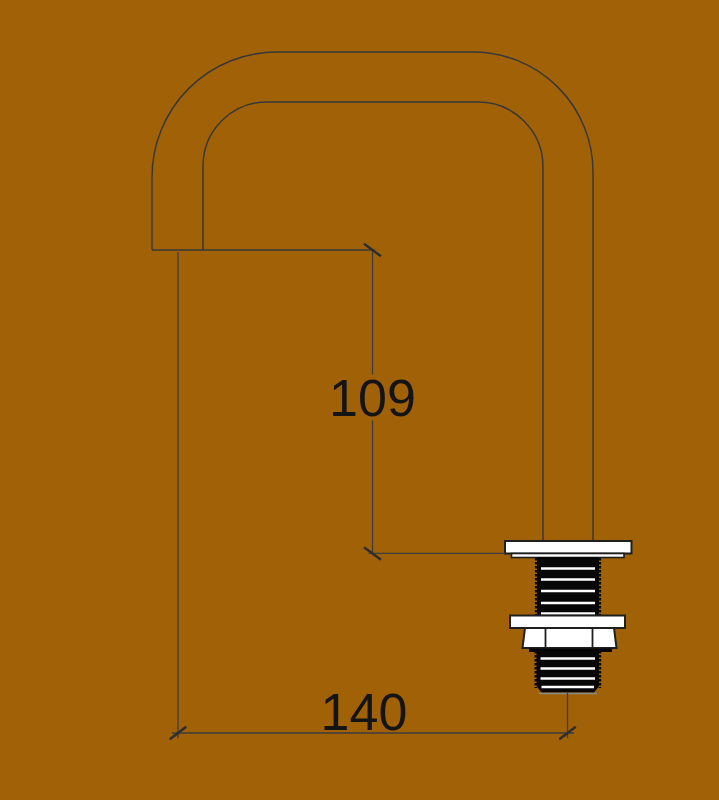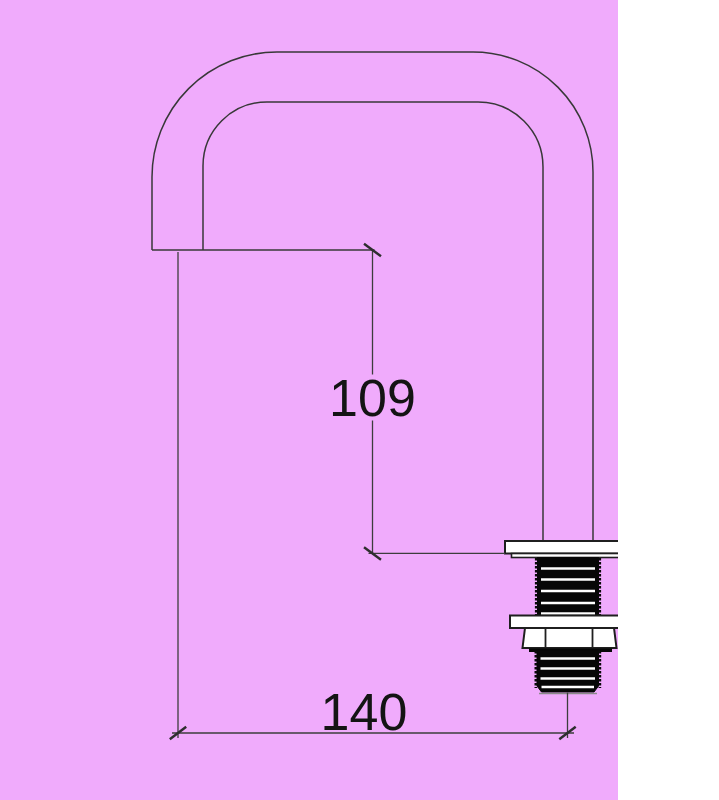--- a/index.html
+++ b/index.html
@@ -3,23 +3,23 @@
 <meta charset="utf-8">
 <style>
   html, body {
     margin: 0;
     padding: 0;
     background: #ffffff;
     font-family: "Liberation Sans", sans-serif;
   }
   .canvas {
     position: relative;
-    width: 618px;
+    width: 719px;
     height: 800px;
-    background: #f0abfc;
+    background: #a16207;
     overflow: hidden;
     text-align: right;
   }
   svg { display: block; }
   .tube      { fill: none; stroke: #383838; stroke-width: 1.5; }
   .dimline   { fill: none; stroke: #3d3d3d; stroke-width: 1.3; }
   .tick      { fill: none; stroke: #2e2e2e; stroke-width: 2.4; }
   .part      { fill: #ffffff; stroke: #1f1f1f; stroke-width: 2; }
   .part-thin { fill: #ffffff; stroke: #1f1f1f; stroke-width: 1.6; }
   .threadblk { fill: #070707; stroke: #070707; stroke-width: 1; }

